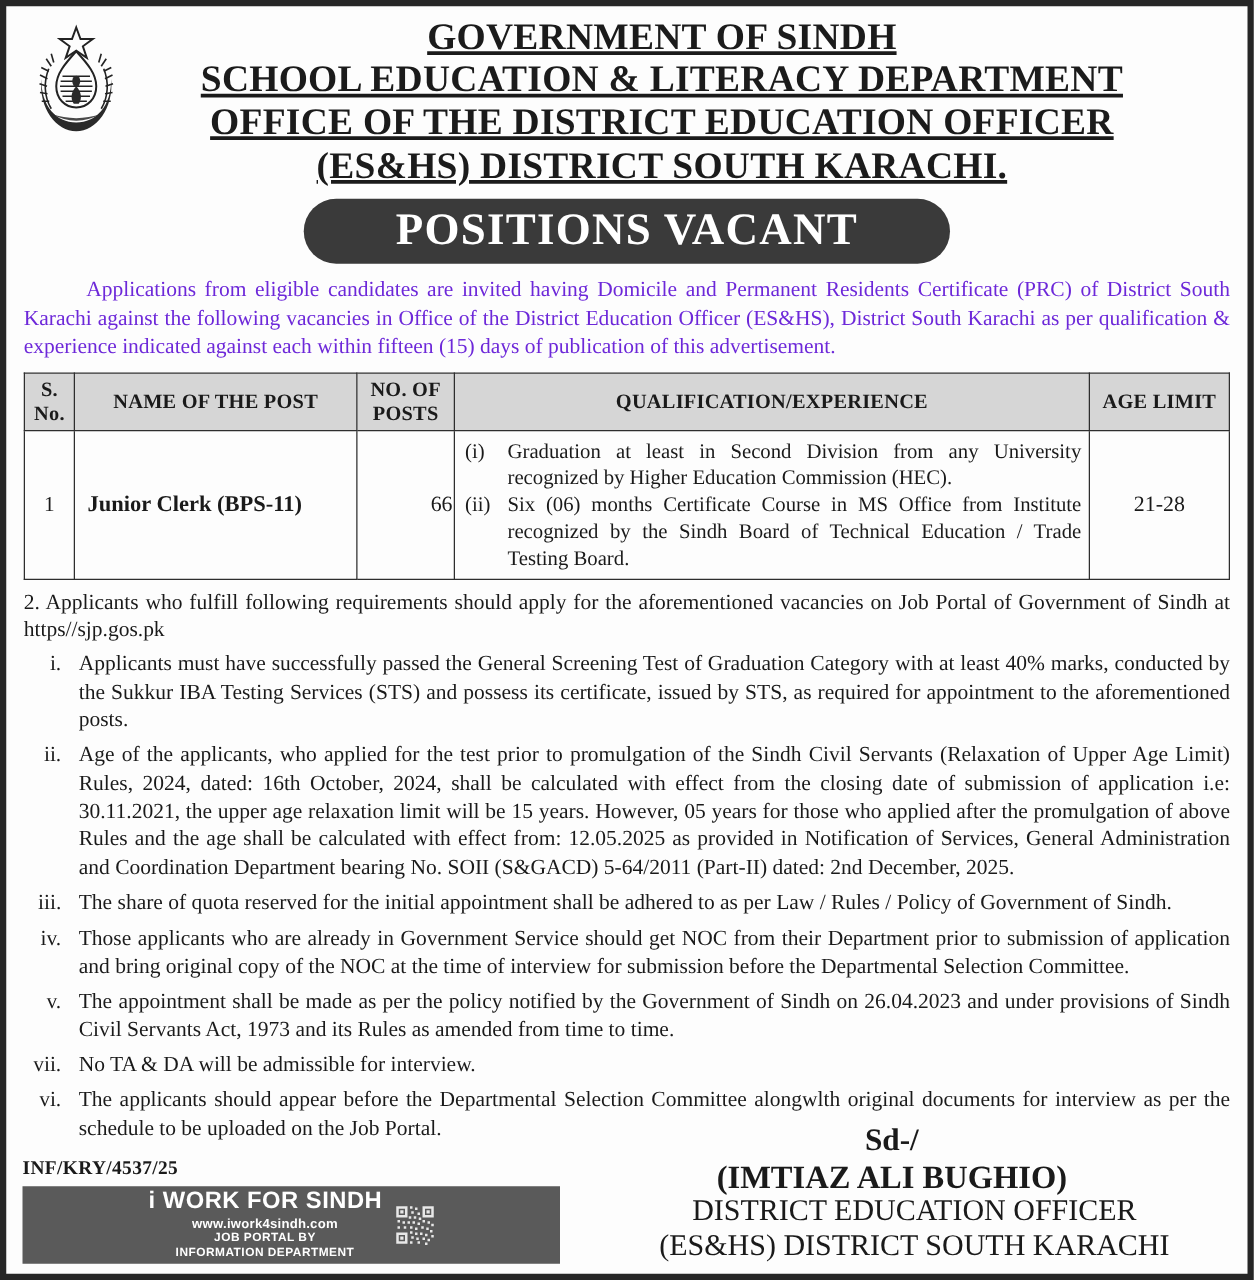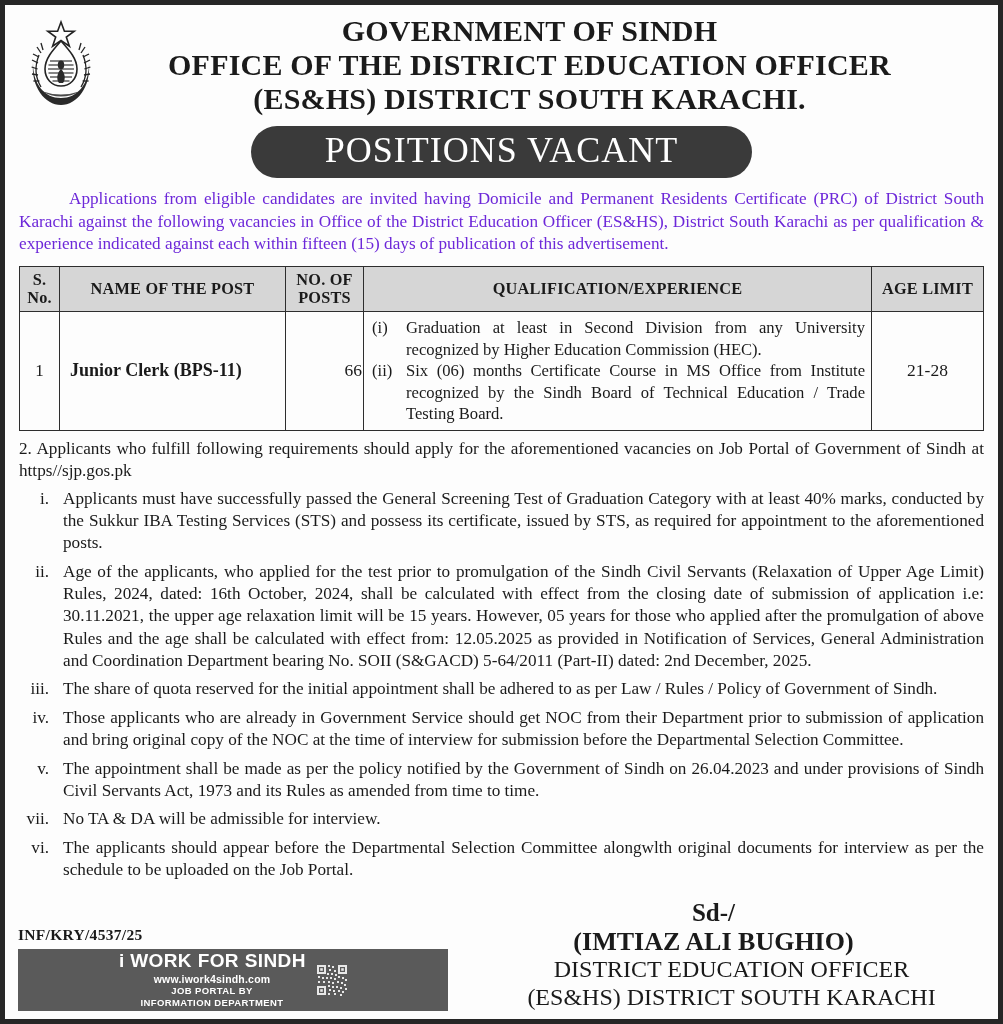--- a/index.html
+++ b/index.html
@@ -20,22 +20,23 @@
     height: 1024px;
     box-sizing: border-box;
     border: 5px solid #262626;
     background: #fdfdfd;
     padding: 4px 8px 0 8px;
   }
 
   
   .header {
     display: flex;
-    align-items: center;
+    align-items: flex-start;
     padding: 4px 0 0 0;
+    text-decoration: underline;
   }
   .emblem {
     width: 96px;
     flex: 0 0 96px;
     padding-top: 6px;
     display: flex;
     justify-content: center;
   }
   .emblem svg { display: block; }
   .titles {
@@ -59,21 +60,21 @@
     display: flex;
     justify-content: center;
     margin-top: 9px;
   }
   .banner {
     background: #3a3a3a;
     color: #ffffff;
     border-radius: 30px;
     padding: 3px 74px 7px 74px;
     font-size: 36px;
-    font-weight: normal;
+    font-weight: bold;
     letter-spacing: 1px;
     line-height: 1.18;
   }
 
   
   .intro {
     font-size: 17.2px;
     line-height: 1.30;
     text-align: justify;
     margin: 10px 6px 0 6px;
@@ -310,20 +311,21 @@
           <path d="M40 50 C36 54 35 60 38 64 L42 64 C45 60 44 54 40 50 Z"></path>
         </g>
 
         <g fill="#2a2a2a" opacity="0.85">
           <path d="M20 72 q20 7 40 0 q-20 11 -40 0 Z"></path>
         </g>
       </svg>
     </div>
     <div class="titles">
       <div class="t1">GOVERNMENT OF SINDH</div>
+      <div class="t2">SCHOOL EDUCATION &amp; LITERACY DEPARTMENT</div>
       <div class="t3">OFFICE OF THE DISTRICT EDUCATION OFFICER</div>
       <div class="t4">(ES&amp;HS) DISTRICT SOUTH KARACHI.</div>
     </div>
   </div>
 
   <div class="banner-wrap">
     <div class="banner">POSITIONS VACANT</div>
   </div>
 
   <p class="intro">Applications from eligible candidates are invited having Domicile and Permanent Residents Certificate (PRC) of District South Karachi against the following vacancies in Office of the District Education Officer (ES&amp;HS), District South Karachi as per qualification &amp; experience indicated against each within fifteen (15) days of publication of this advertisement.</p>

